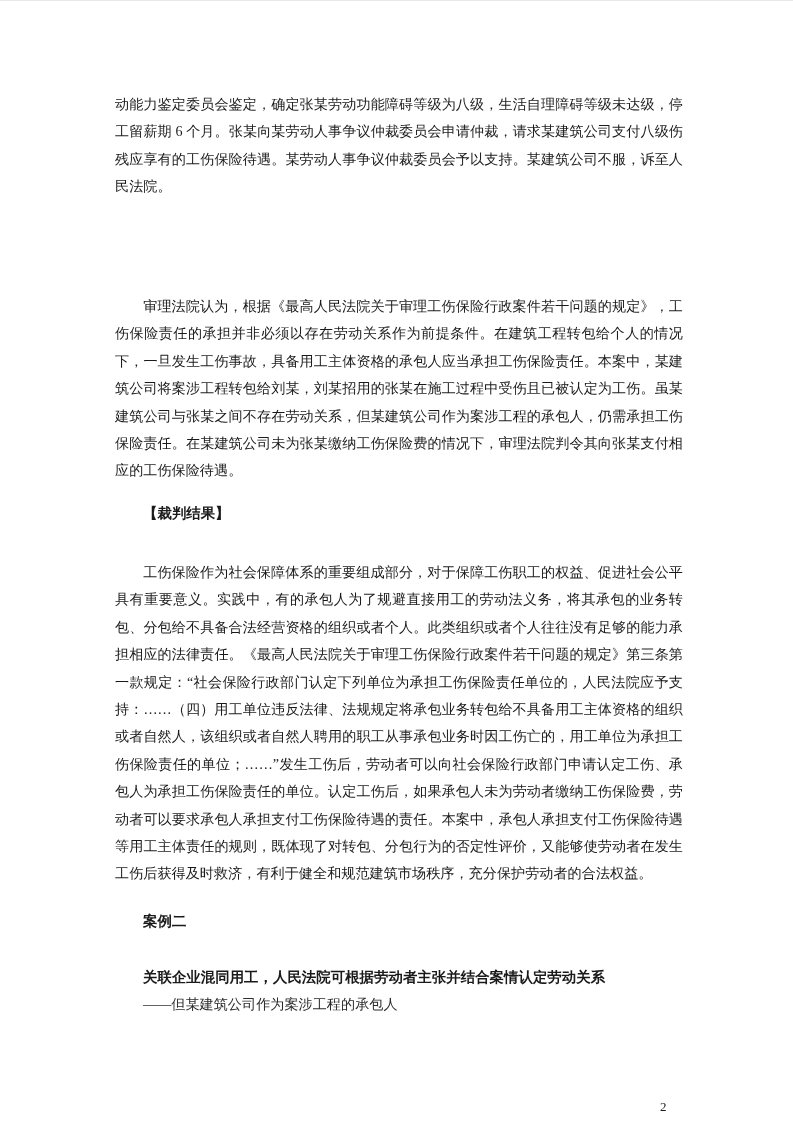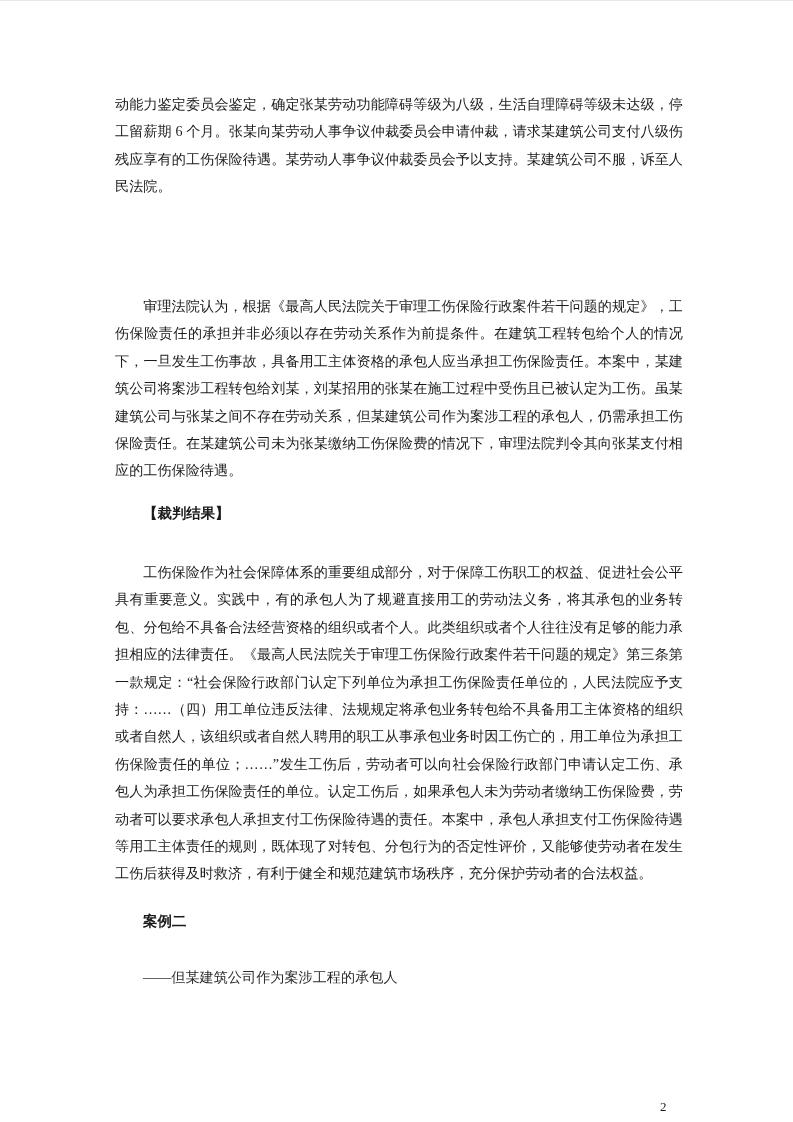--- a/index.html
+++ b/index.html
@@ -76,18 +76,19 @@
 
   <p class="block para first-indent" style="top: 292px;">审理法院认为，根据《最高人民法院关于审理工伤保险行政案件若干问题的规定》，工伤保险责任的承担并非必须以存在劳动关系作为前提条件。在建筑工程转包给个人的情况下，一旦发生工伤事故，具备用工主体资格的承包人应当承担工伤保险责任。本案中，某建筑公司将案涉工程转包给刘某，刘某招用的张某在施工过程中受伤且已被认定为工伤。虽某建筑公司与张某之间不存在劳动关系，但某建筑公司作为案涉工程的承包人，仍需承担工伤保险责任。在某建筑公司未为张某缴纳工伤保险费的情况下，审理法院判令其向张某支付相应的工伤保险待遇。</p>
 
   <h3 class="block doc-heading" style="top: 503px;">【裁判结果】</h3>
 
   <p class="block para first-indent" style="top: 558px;">工伤保险作为社会保障体系的重要组成部分，对于保障工伤职工的权益、促进社会公平具有重要意义。实践中，有的承包人为了规避直接用工的劳动法义务，将其承包的业务转包、分包给不具备合法经营资格的组织或者个人。此类组织或者个人往往没有足够的能力承担相应的法律责任。《最高人民法院关于审理工伤保险行政案件若干问题的规定》第三条第一款规定：“社会保险行政部门认定下列单位为承担工伤保险责任单位的，人民法院应予支持：……（四）用工单位违反法律、法规规定将承包业务转包给不具备用工主体资格的组织或者自然人，该组织或者自然人聘用的职工从事承包业务时因工伤亡的，用工单位为承担工伤保险责任的单位；……”发生工伤后，劳动者可以向社会保险行政部门申请认定工伤、承包人为承担工伤保险责任的单位。认定工伤后，如果承包人未为劳动者缴纳工伤保险费，劳动者可以要求承包人承担支付工伤保险待遇的责任。本案中，承包人承担支付工伤保险待遇等用工主体责任的规则，既体现了对转包、分包行为的否定性评价，又能够使劳动者在发生工伤后获得及时救济，有利于健全和规范建筑市场秩序，充分保护劳动者的合法权益。</p>
 
   <h3 class="block doc-heading" style="top: 911px;">案例二</h3>
 
   <div class="block case-title-block" style="top: 963px;">
+    <div class="case-title">关联企业混同用工，人民法院可根据劳动者主张并结合案情认定劳动关系</div>
     <div class="case-subtitle">——但某建筑公司作为案涉工程的承包人</div>
   </div>
 
   <div class="page-number">2</div>
 
 </div>
 
 </body></html>

